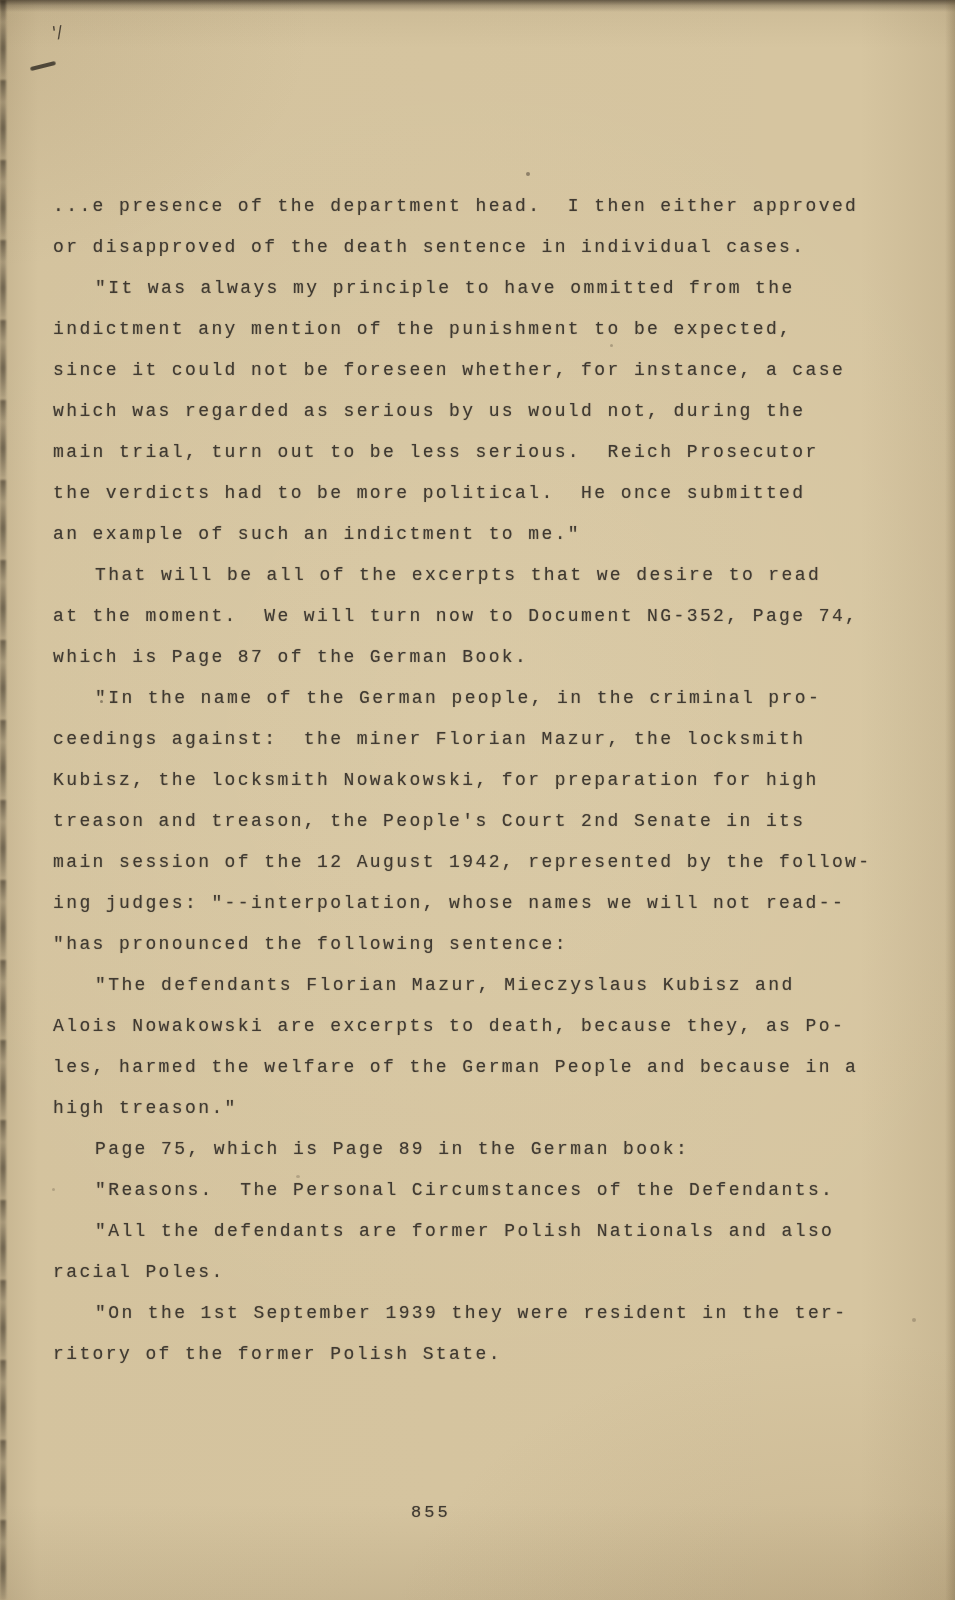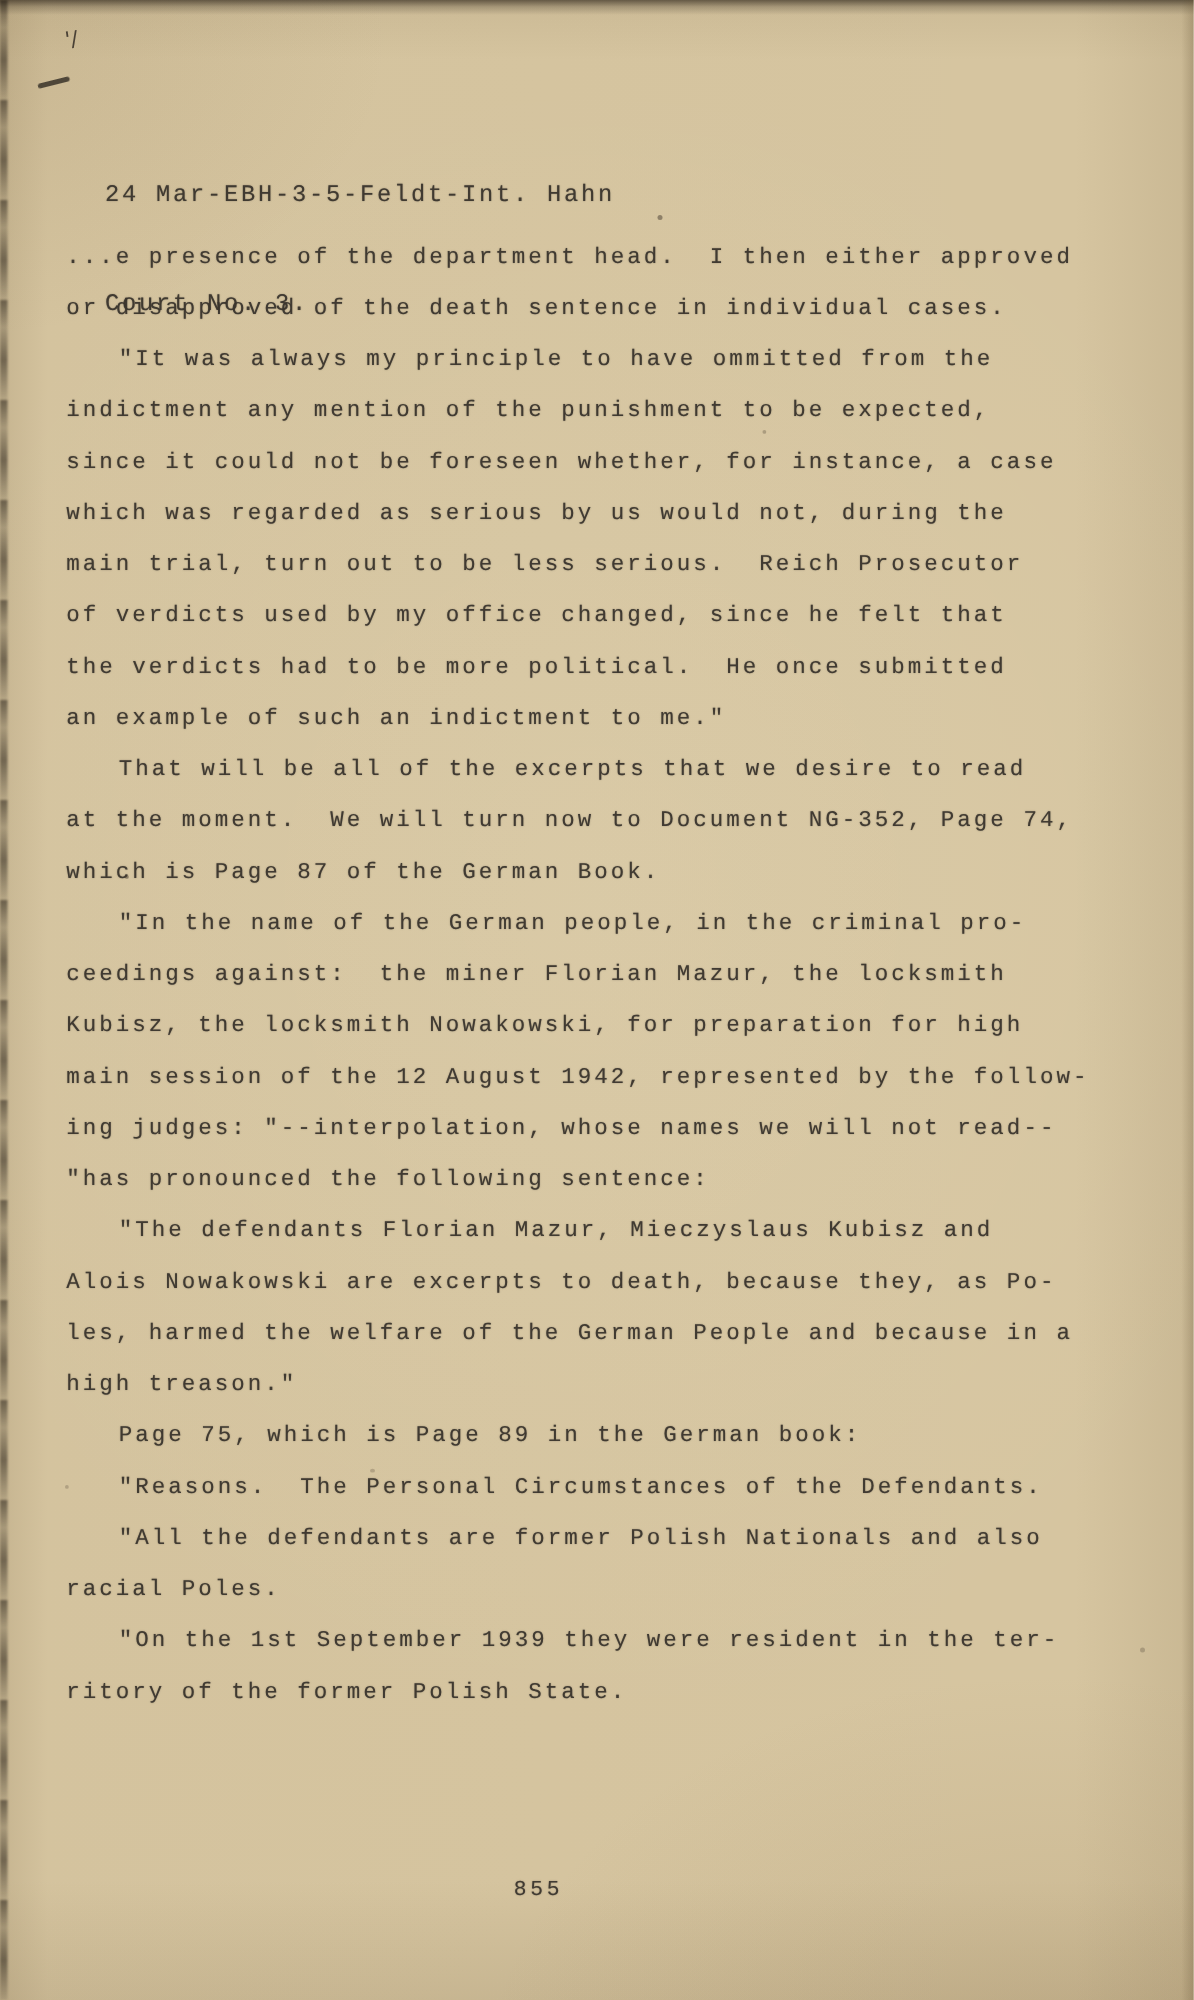--- a/index.html
+++ b/index.html
@@ -89,42 +89,38 @@
 
 <div class="page">
 
   <div class="edge-top"></div>
   <div class="edge-left"></div>
   <div class="edge-right"></div>
 
   <span class="mark-tick">'/</span>
   <div class="mark-dash"></div>
 
-  <div class="text-layer header-block">
-    <div>24 Mar-EBH-3-5-Feldt-Int. Hahn</div>
-    <div>Court No. 3.</div>
-  </div>
 
   <div class="text-layer body-block">
       <div class="line">...e presence of the department head.  I then either approved</div>
       <div class="line">or disapproved of the death sentence in individual cases.</div>
       <div class="line indent">"It was always my principle to have ommitted from the</div>
       <div class="line">indictment any mention of the punishment to be expected,</div>
       <div class="line">since it could not be foreseen whether, for instance, a case</div>
       <div class="line">which was regarded as serious by us would not, during the</div>
       <div class="line">main trial, turn out to be less serious.  Reich Prosecutor</div>
-      <div class="line">of verdicts used by my office changed, since he felt that</div>
       <div class="line">the verdicts had to be more political.  He once submitted</div>
       <div class="line">an example of such an indictment to me."</div>
       <div class="line indent">That will be all of the excerpts that we desire to read</div>
       <div class="line">at the moment.  We will turn now to Document NG-352, Page 74,</div>
       <div class="line">which is Page 87 of the German Book.</div>
       <div class="line indent">"In the name of the German people, in the criminal pro-</div>
       <div class="line">ceedings against:  the miner Florian Mazur, the locksmith</div>
       <div class="line">Kubisz, the locksmith Nowakowski, for preparation for high</div>
+      <div class="line">treason and treason, the People's Court 2nd Senate in its</div>
       <div class="line">main session of the 12 August 1942, represented by the follow-</div>
       <div class="line">ing judges: "--interpolation, whose names we will not read--</div>
       <div class="line">"has pronounced the following sentence:</div>
       <div class="line indent">"The defendants Florian Mazur, Mieczyslaus Kubisz and</div>
       <div class="line">Alois Nowakowski are excerpts to death, because they, as Po-</div>
       <div class="line">les, harmed the welfare of the German People and because in a</div>
       <div class="line">high treason."</div>
       <div class="line indent">Page 75, which is Page 89 in the German book:</div>
       <div class="line indent">"Reasons.  The Personal Circumstances of the Defendants.</div>
       <div class="line indent">"All the defendants are former Polish Nationals and also</div>

